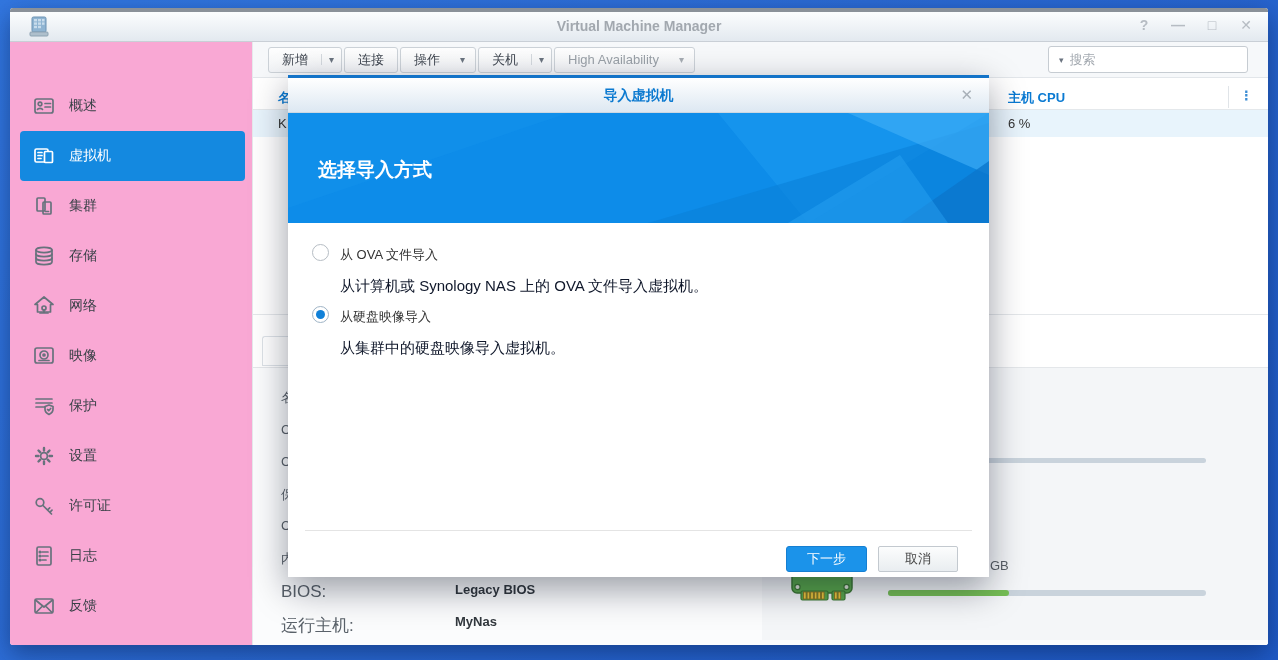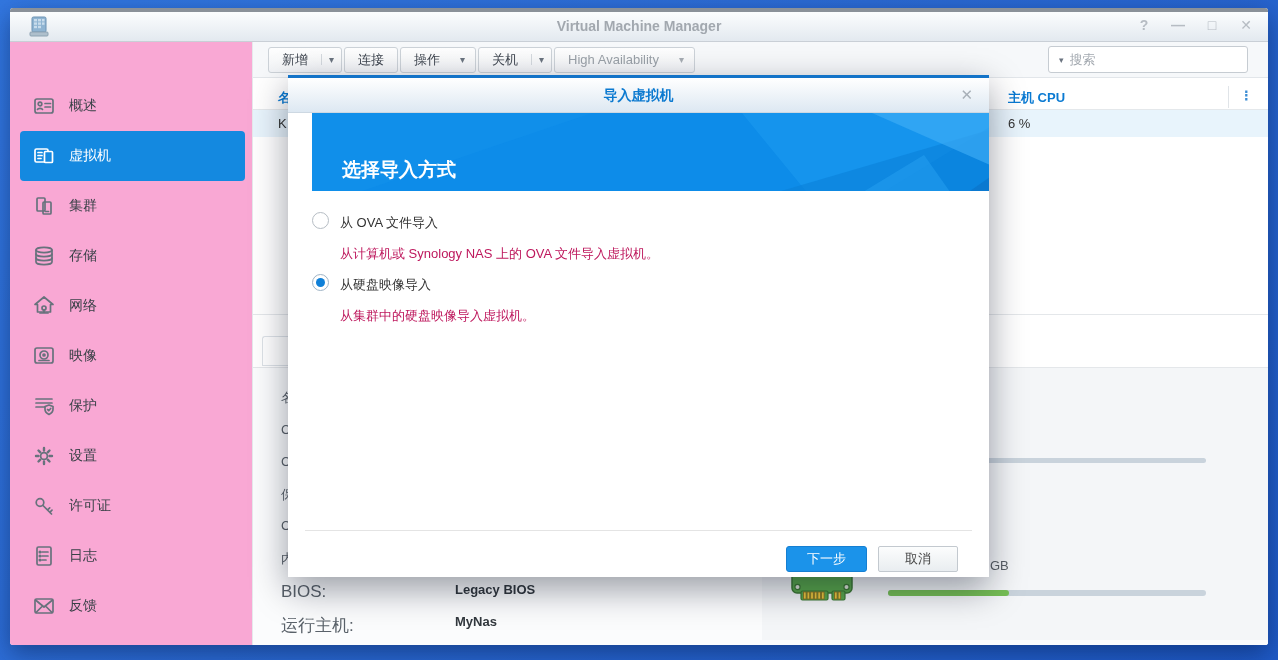--- a/index.html
+++ b/index.html
@@ -83,31 +83,31 @@
   .ram { position:absolute; left:791px; top:560px; z-index:10; }
 
   
   .modal { position:absolute; left:288px; top:75px; width:701px; height:502px; z-index:50;
     background:#fff; box-shadow:0 12px 34px rgba(0,10,30,.4); border-top:3px solid #1373c8; }
   .m-header { position:relative; height:35px;
     background:linear-gradient(180deg,#ffffff,#dde8f2); border-bottom:1px solid #cdd8e2; }
   .m-title { position:absolute; left:0; right:0; top:9px; text-align:center;
     font-size:14px; font-weight:bold; color:#0c7ad0; }
   .m-close { position:absolute; right:16px; top:8px; font-size:15px; color:#a8b0b8; cursor:pointer; }
-  .m-banner { position:relative; height:78px; overflow:hidden;margin-left:24px; }
+  .m-banner { position:relative; height:110px; overflow:hidden; }
   .m-banner svg { position:absolute; left:0; top:0; }
   .m-heading { position:absolute; left:30px; top:44px; font-size:19px; font-weight:bold; color:#fff; }
   .m-body { position:relative; height:304px; background:#fff; }
   .opt-radio { position:absolute; left:24px; width:17px; height:17px; border-radius:50%;
     border:1px solid #b6bdc4; background:#fff; cursor:pointer; }
   .opt-radio.checked { border-color:#9fb4c6; }
   .opt-radio.checked::after { content:""; position:absolute; left:3px; top:3px; width:9px; height:9px;
     border-radius:50%; background:#1080d8; }
   .opt-label { position:absolute; left:52px; font-size:13px; color:#333; cursor:pointer; }
-  .opt-desc  { position:absolute; left:52px; font-size:13px; color:#be185d; }
+  .opt-desc  { position:absolute; left:52px; font-size:15px; color:#0f172a; }
   .m-sep { position:absolute; left:17px; right:17px; top:452px; border-top:1px solid #e4e4e4; }
   .btn-next { position:absolute; left:498px; top:468px; width:81px; height:26px;
     background:#1b93ea; border:1px solid #157fd2; border-radius:3px; color:#fff;
     font-size:13px; text-align:center; line-height:24px; cursor:pointer; }
   .btn-cancel { position:absolute; left:590px; top:468px; width:80px; height:26px;
     background:linear-gradient(180deg,#fcfdfd,#e9edf0); border:1px solid #c3c9cf;
     border-radius:2px; color:#444; font-size:13px; text-align:center; line-height:24px; cursor:pointer; }
 </style>
 </head>
 <body>

